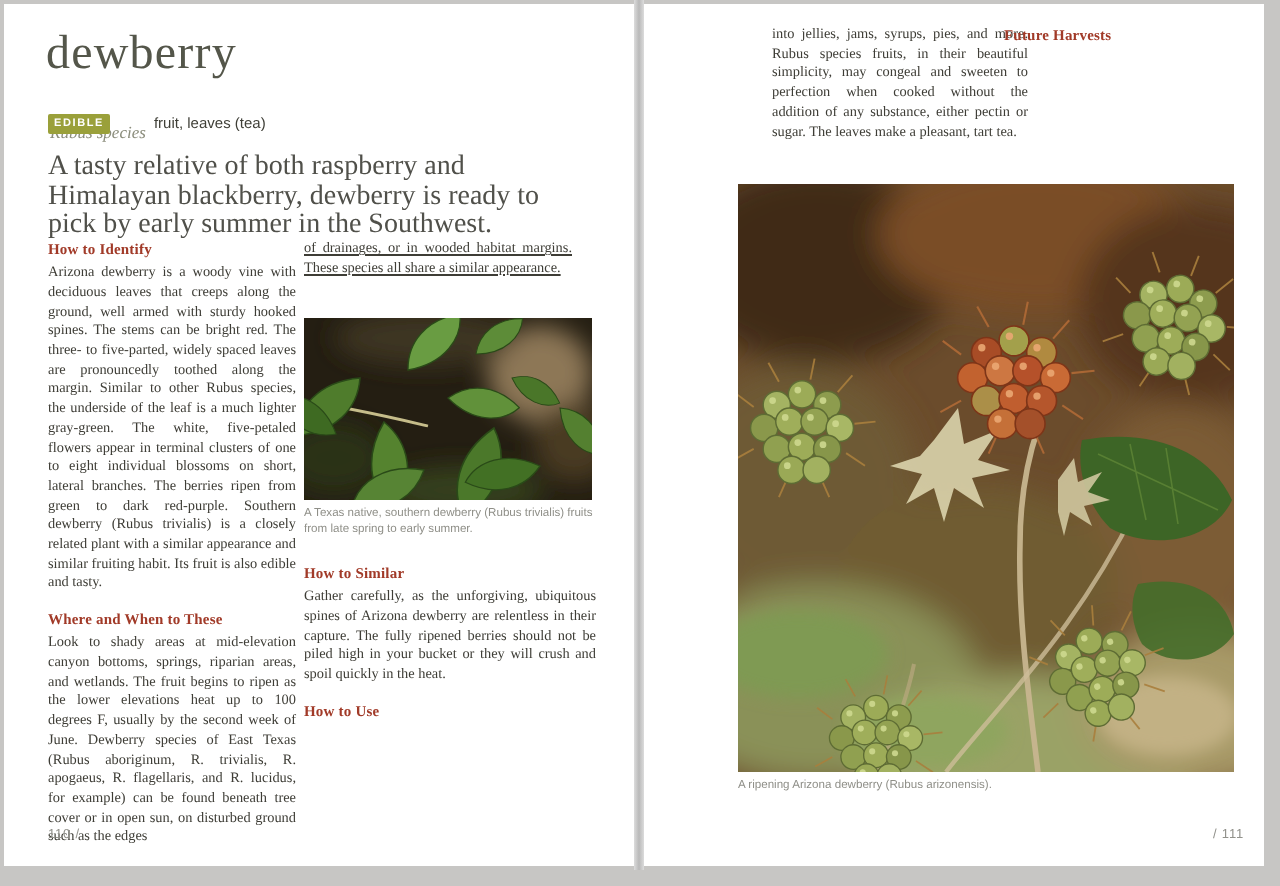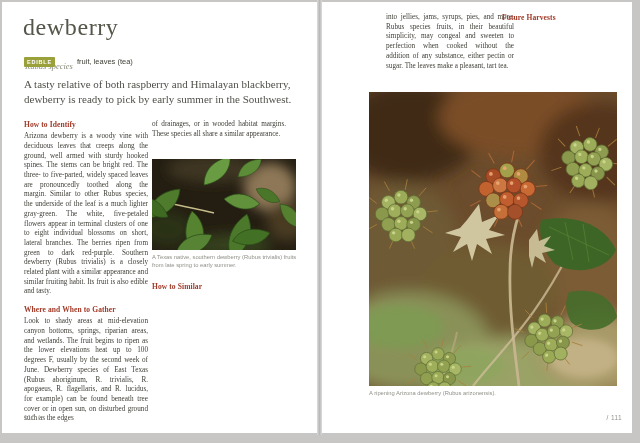--- a/index.html
+++ b/index.html
@@ -13,30 +13,30 @@
             background: linear-gradient(90deg, #dcdcdc, #b9b9b9 50%, #dcdcdc); }
   .abs { position: absolute; }
 
   .title { left: 23px; top: 14px; font-size: 24px; letter-spacing: 0.6px; color: #54564a; }
   .species { left: 25px; top: 45px; font-style: italic; font-size: 8.5px; color: #8b8d7c; margin-top: 16px; }
   .badgerow { left: 24px; top: 57px; display: flex; align-items: center; gap: 22px; }
   .badge { background: #9aa03a; color: #ffffff; font-family: "Liberation Sans", sans-serif;
            font-size: 5.5px; font-weight: bold; letter-spacing: 0.8px; padding: 2px 3px 1.5px;
            border-radius: 1px; }
   .badge-detail { font-family: "Liberation Sans", sans-serif; font-size: 7.5px; color: #3f3f37; }
-  .intro { left: 24px; top: 77px; width: 272px; font-size: 11px; line-height: 14.5px; color: #50504a; }
+  .intro { left: 24px; top: 77px; width: 272px; font-size: 14px; line-height: 14.5px; color: #50504a; }
 
   .col { font-size: 7.2px; line-height: 9.7px; color: #3e3d36; text-align: justify; }
   .col p { margin: 0; }
   .h { font-size: 7.5px; font-weight: bold; color: #a13a28; margin-bottom: 2.5px;
        text-align: left; letter-spacing: 0.1px; }
   .gap { margin-top: 8px; }
 
   #col1     { left: 24px;  top: 120px; width: 124px; }
-  #col2cont { left: 152px; top: 120px; width: 134px; }
+  #col2cont { left: 152px; top: 120px; width: 134px; text-decoration: underline; }
   #photoL   { left: 152px; top: 159px; width: 144px; height: 91px; overflow: hidden; }
   #captionL { left: 152px; top: 254px; width: 148px; }
   #col2main { left: 152px; top: 282px; width: 146px; }
   #col3     { left: 386px; top: 13px;  width: 128px; }
   #col4     { left: 502px; top: 13px;  width: 124px; }
   #photoR   { left: 369px; top: 92px;  width: 248px; height: 294px; overflow: hidden; }
   #captionR { left: 369px; top: 390px; width: 248px; }
 
   .caption { font-family: "Liberation Sans", sans-serif; font-size: 5.8px; line-height: 7.5px; color: #8f8f88; }
   .pagenum { font-family: "Liberation Sans", sans-serif; font-size: 6.5px; color: #92928c; letter-spacing: 0.4px; }
@@ -56,21 +56,21 @@
   <div class="abs species">Rubus species</div>
   <div class="abs badgerow">
     <span class="badge">EDIBLE</span>
     <span class="badge-detail">fruit, leaves (tea)</span>
   </div>
   <div class="abs intro">A tasty relative of both raspberry and Himalayan blackberry, dewberry is ready to pick by early summer in the Southwest.</div>
 
   <div id="col1" class="abs col">
     <div class="h">How to Identify</div>
     <p>Arizona dewberry is a woody vine with deciduous leaves that creeps along the ground, well armed with sturdy hooked spines. The stems can be bright red. The three- to five-parted, widely spaced leaves are pronouncedly toothed along the margin. Similar to other Rubus species, the underside of the leaf is a much lighter gray-green. The white, five-petaled flowers appear in terminal clusters of one to eight individual blossoms on short, lateral branches. The berries ripen from green to dark red-purple. Southern dewberry (Rubus trivialis) is a closely related plant with a similar appearance and similar fruiting habit. Its fruit is also edible and tasty.</p>
-    <div class="h gap">Where and When to Gather</div>
+    <div class="h gap">Where and When to These</div>
     <p>Look to shady areas at mid-elevation canyon bottoms, springs, riparian areas, and wetlands. The fruit begins to ripen as the lower elevations heat up to 100 degrees F, usually by the second week of June. Dewberry species of East Texas (Rubus aboriginum, R. trivialis, R. apogaeus, R. flagellaris, and R. lucidus, for example) can be found beneath tree cover or in open sun, on disturbed ground such as the edges</p>
   </div>
 
   <div id="col2cont" class="abs col">
     <p>of drainages, or in wooded habitat margins. These species all share a similar appearance.</p>
   </div>
 
   <div id="photoL" class="abs">
     <svg viewBox="0 0 144 91" width="144" height="91">
       <defs>
@@ -100,20 +100,22 @@
         <use href="#lf" transform="translate(128,45) rotate(80) scale(1.4)" fill="#548030"></use>
         <use href="#lf" transform="translate(60,76) rotate(-175) scale(1.8)" fill="#578434"></use>
         <use href="#lf" transform="translate(104,30) rotate(60) scale(1.2)" fill="#4a7629"></use>
       </g>
     </svg>
   </div>
   <div id="captionL" class="abs caption">A Texas native, southern dewberry (Rubus trivialis) fruits from late spring to early summer.</div>
 
   <div id="col2main" class="abs col">
     <div class="h">How to Similar</div>
+    <p>Gather carefully, as the unforgiving, ubiquitous spines of Arizona dewberry are relentless in their capture. The fully ripened berries should not be piled high in your bucket or they will crush and spoil quickly in the heat.</p>
+    <div class="h gap">How to Use</div>
   </div>
 
   <div id="pnumL" class="abs pagenum">110 /</div>
 
   <div id="col3" class="abs col">
     <p>into jellies, jams, syrups, pies, and more. Rubus species fruits, in their beautiful simplicity, may congeal and sweeten to perfection when cooked without the addition of any substance, either pectin or sugar. The leaves make a pleasant, tart tea.</p>
   </div>
   <div id="col4" class="abs col">
     <div class="h">Future Harvests</div>
   </div>

